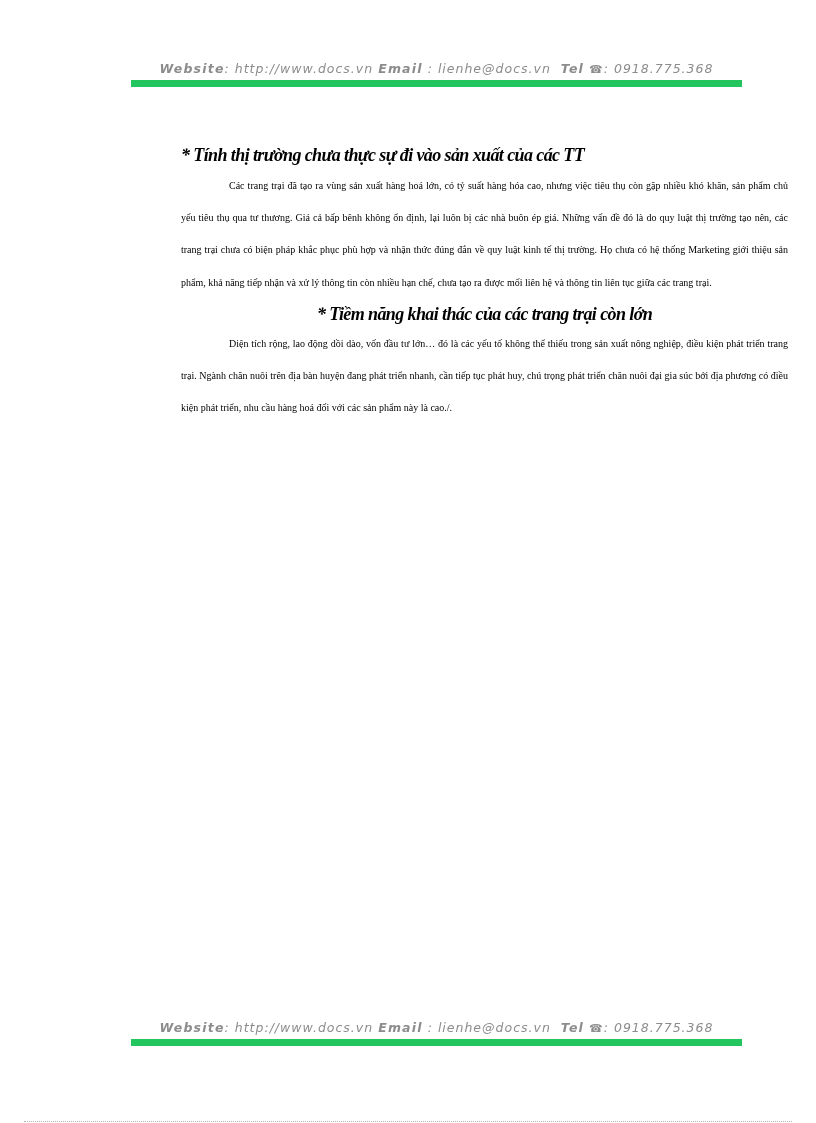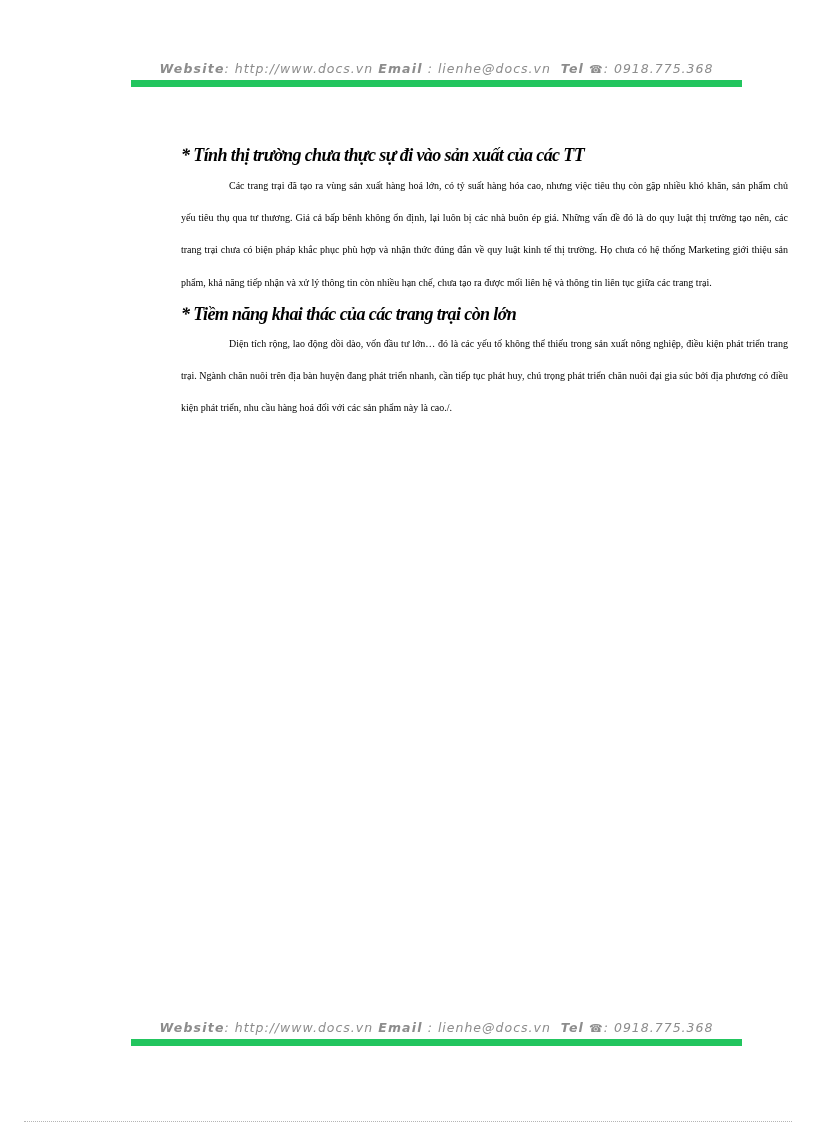--- a/index.html
+++ b/index.html
@@ -53,21 +53,21 @@
       white-space: nowrap;
     }
     .para {
       font-size: 10px;
       line-height: 32.2px;
       text-align: justify;
       text-indent: 48px;
       margin: 0;
     }
     .para.p1 { margin-top: 1px; }
-    .heading.h2 { margin-top: 1px; }
+    .heading.h2 { margin-top: 1px; text-align: center; }
     .dotline {
       position: absolute;
       left: 24px;
       right: 24px;
       top: 1121px;
       border-top: 1px dotted #b5b5b5;
       height: 0;
     }
   </style>
 </head>

